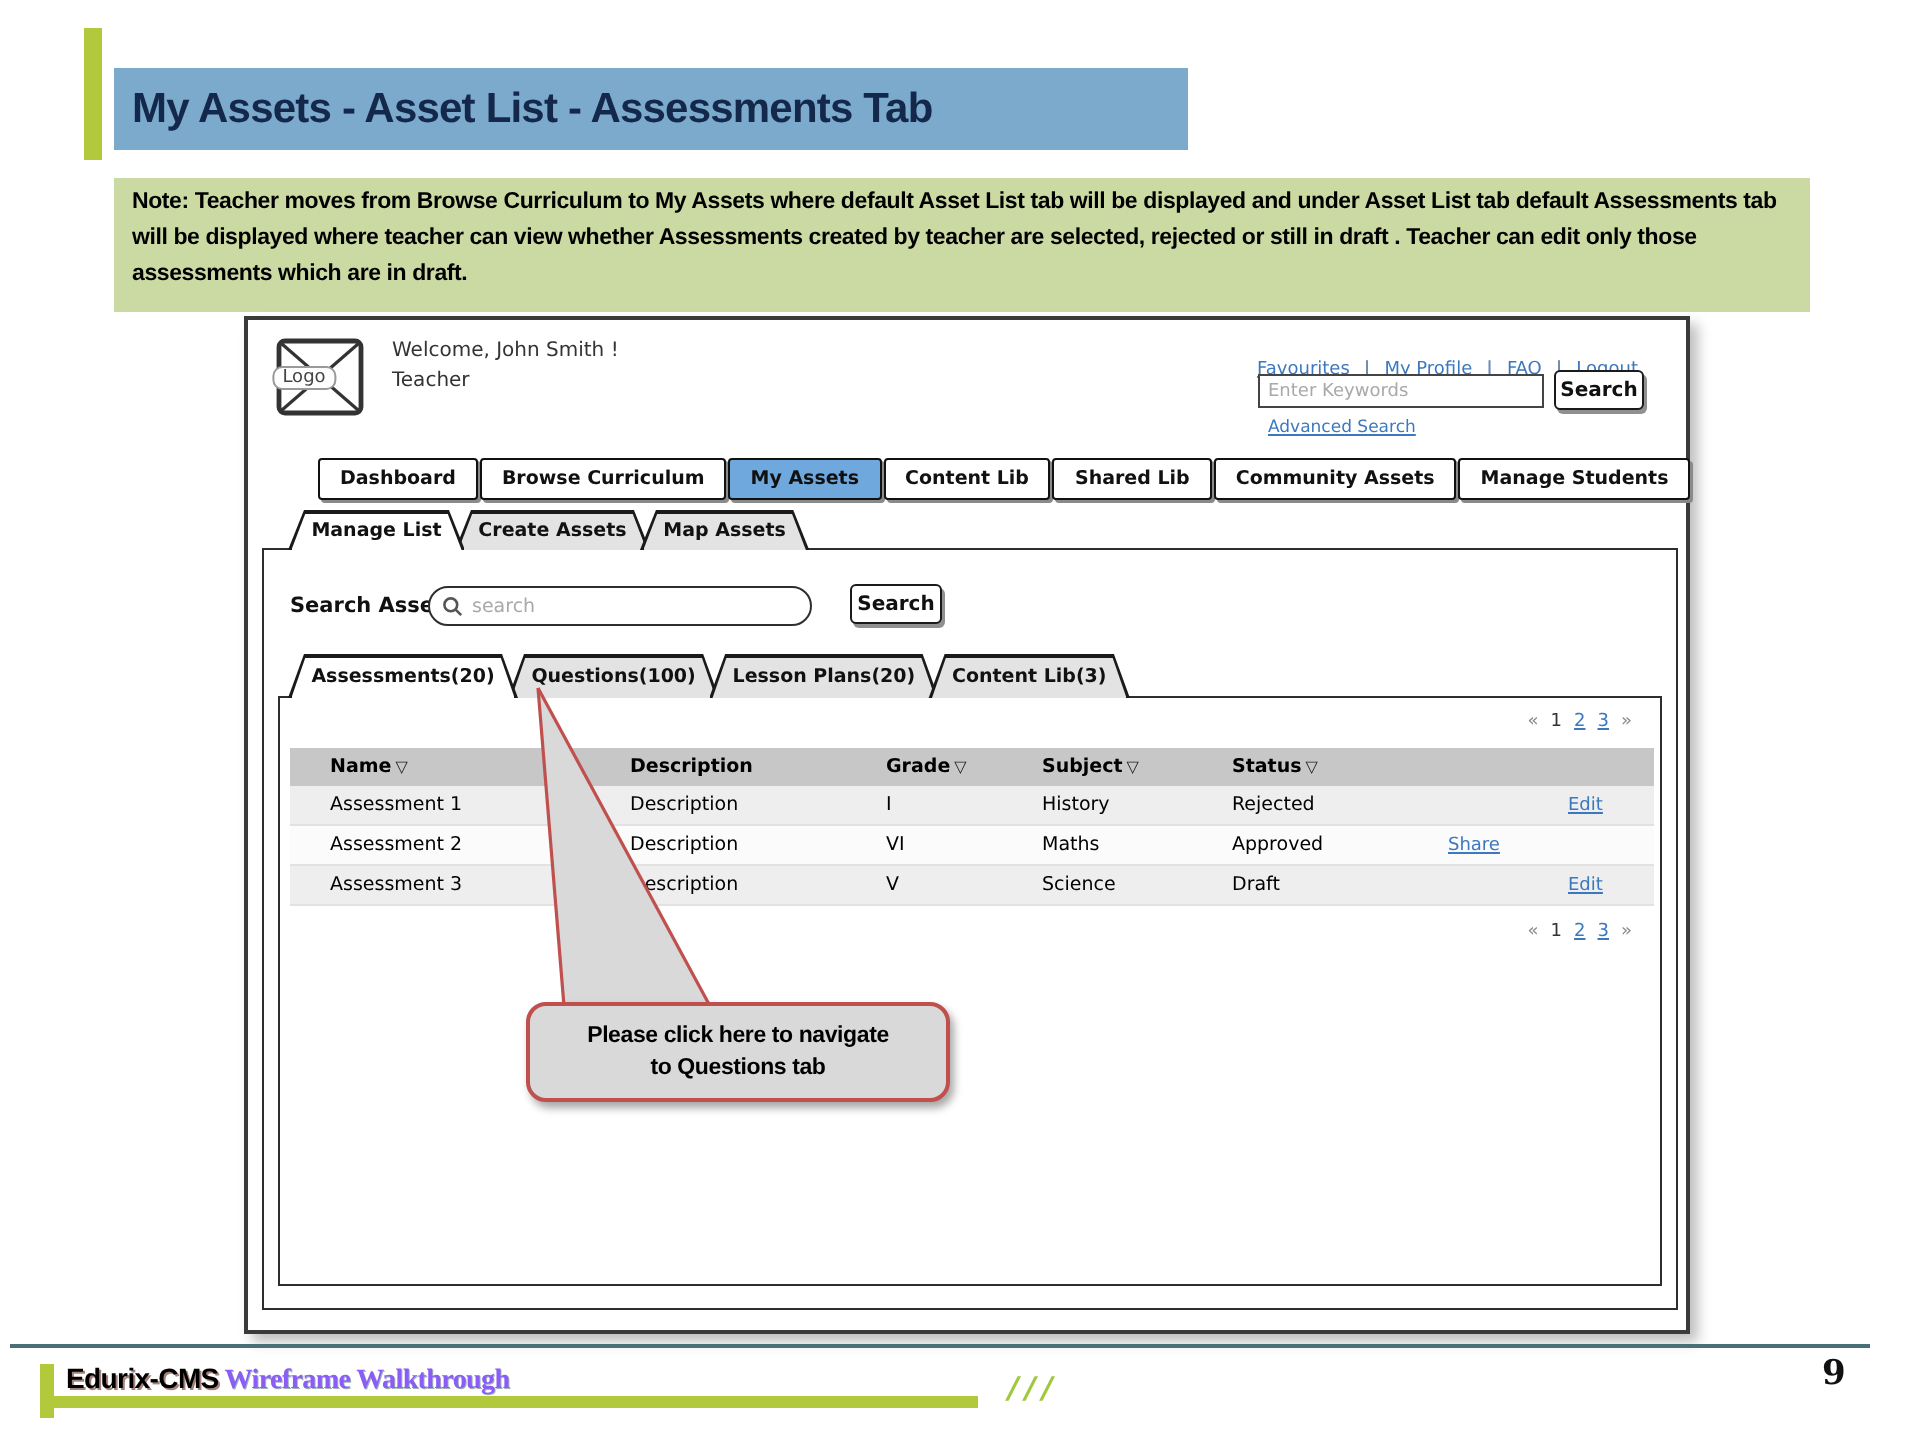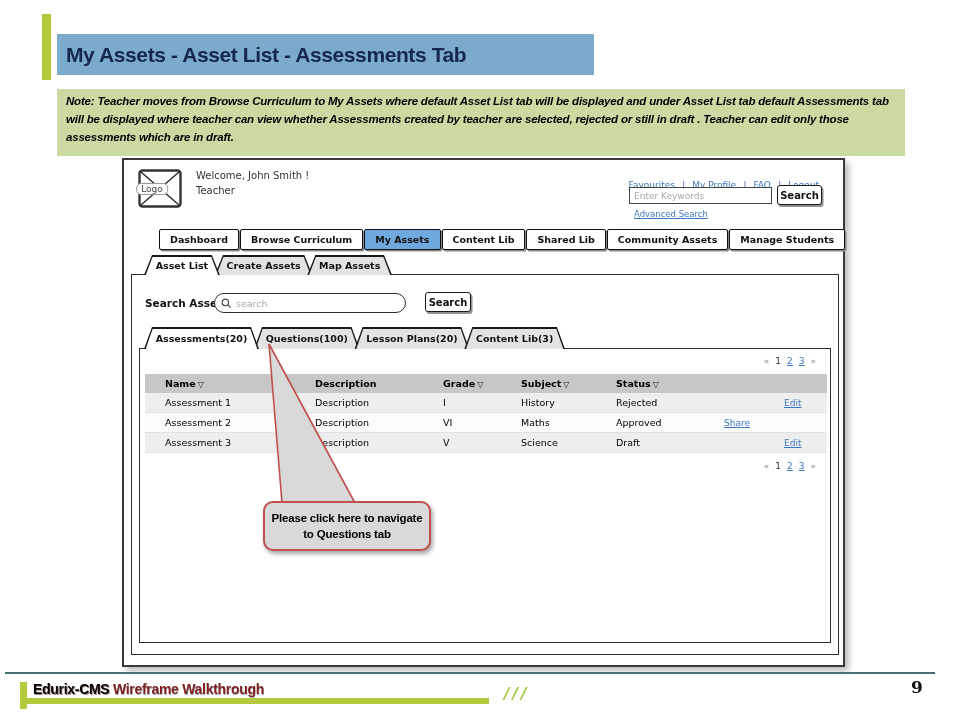--- a/index.html
+++ b/index.html
@@ -13,21 +13,21 @@
   .title-box {
     position:absolute; left:57px; top:34px; width:537px; height:41px; background:#7baacd;
     display:flex; align-items:center; padding-left:9px;
     font-family:"Liberation Sans", sans-serif; font-weight:bold; font-size:21px;
     letter-spacing:-0.4px; color:#14284b;
   }
   
   .note-box {
     position:absolute; left:57px; top:89px; width:848px; height:67px; background:#cbd9a3;
     font-family:"Liberation Sans", sans-serif; font-weight:bold; font-size:11.5px;
-    color:#000; padding:4px 9px; line-height:1.55; letter-spacing:-0.2px;font-style:italic;
+    color:#000; padding:4px 9px; line-height:1.55; letter-spacing:-0.2px;
   }
   
   .frame {
     position:absolute; left:122px; top:158px; width:723px; height:509px; background:#fff;
     border:2px solid #3a3a3a; box-shadow:4px 4px 6px rgba(0,0,0,0.25);
   }
   .logo-box { position:absolute; left:14px; top:9px; width:28px; height:39px; }
   .logo-label {
     position:absolute; left:50%; top:50%; transform:translate(-50%,-50%);
     background:#fdfdfd; border:1px solid #999; border-radius:5px; padding:0 4px;
@@ -101,36 +101,36 @@
   .trow.odd { background:#eeeeee; }
   .trow.even { background:#fbfbfb; }
   .trow { border-bottom:1px solid #e2e2e2; }
   .tc { padding-left:20px; overflow:hidden; white-space:nowrap; }
   .c-name{width:150px} .c-desc{width:128px} .c-grade{width:78px} .c-subj{width:95px} .c-status{width:108px} .c-share{width:60px} .c-edit{width:63px}
   .filt { font-size:8px; margin-left:2px; color:#222; }
   .tlink { color:#3b78bf; text-decoration:underline; font-size:9px; cursor:pointer; }
   
   .pointer-svg { position:absolute; left:0; top:0; z-index:6; pointer-events:none; }
   .callout {
-    position:absolute; left:131px; top:226px; width:168px; height:50px; z-index:7;
+    position:absolute; left:131px; top:226px; width:212px; height:50px; z-index:7;
     background:#d9d9d9; border:2px solid #c0504d; border-radius:10px;
     box-shadow:2px 3px 4px rgba(0,0,0,0.35);
     display:flex; flex-direction:column; align-items:center; justify-content:center;
     font-family:"Liberation Sans", sans-serif; font-weight:bold; font-size:11.5px;
     color:#000; letter-spacing:-0.2px; line-height:1.4;
   }
   
   .footer-line { position:absolute; left:5px; top:672px; width:930px; height:2px; background:#4a7077; }
   .footer-vbar { position:absolute; left:20px; top:682px; width:7px; height:27px; background:#b2c93c; }
   .footer-brand {
     position:absolute; left:33px; top:681px; font-family:"Liberation Sans", sans-serif;
     font-weight:bold; font-size:14px; letter-spacing:-0.3px; white-space:nowrap;
   }
   .brand-orange { color:#000000; text-shadow:1px 1px 0 rgba(90,30,10,0.55); }
-  .brand-teal { color:#7f1d1d; text-shadow:0.5px 0.5px 0 rgba(20,70,80,0.4); }
+  .brand-teal { color:#8b5cf6; text-shadow:0.5px 0.5px 0 rgba(20,70,80,0.4);font-family:Liberation Serif, serif; }
   .footer-hbar { position:absolute; left:27px; top:698px; width:462px; height:6px; background:#b2c93c; }
   .footer-slashes { position:absolute; left:504px; top:685px; font-size:15px; font-weight:bold; font-style:italic; color:#9fc93c; letter-spacing:3px; }
   .page-num { position:absolute; left:911px; top:677px; font-family:"DejaVu Serif", serif; font-weight:bold; font-size:17px; color:#111; }
 </style>
 </head>
 <body>
 
 <div class="slide">
 
   <div class="title-accent"></div>
@@ -184,21 +184,21 @@
       <div class="navtab">
           <span>Community Assets</span>
         </div>
       <div class="navtab">
           <span>Manage Students</span>
         </div>
     </div>
 
     <div class="subtabs">
       <div class="ttab active">
-          <div class="ttab-in">Asset List</div>
+          <div class="ttab-in">Manage List</div>
         </div>
       <div class="ttab">
           <div class="ttab-in">Create Assets</div>
         </div>
       <div class="ttab">
           <div class="ttab-in">Map Assets</div>
         </div>
     </div>
 
     <div class="asset-panel">

